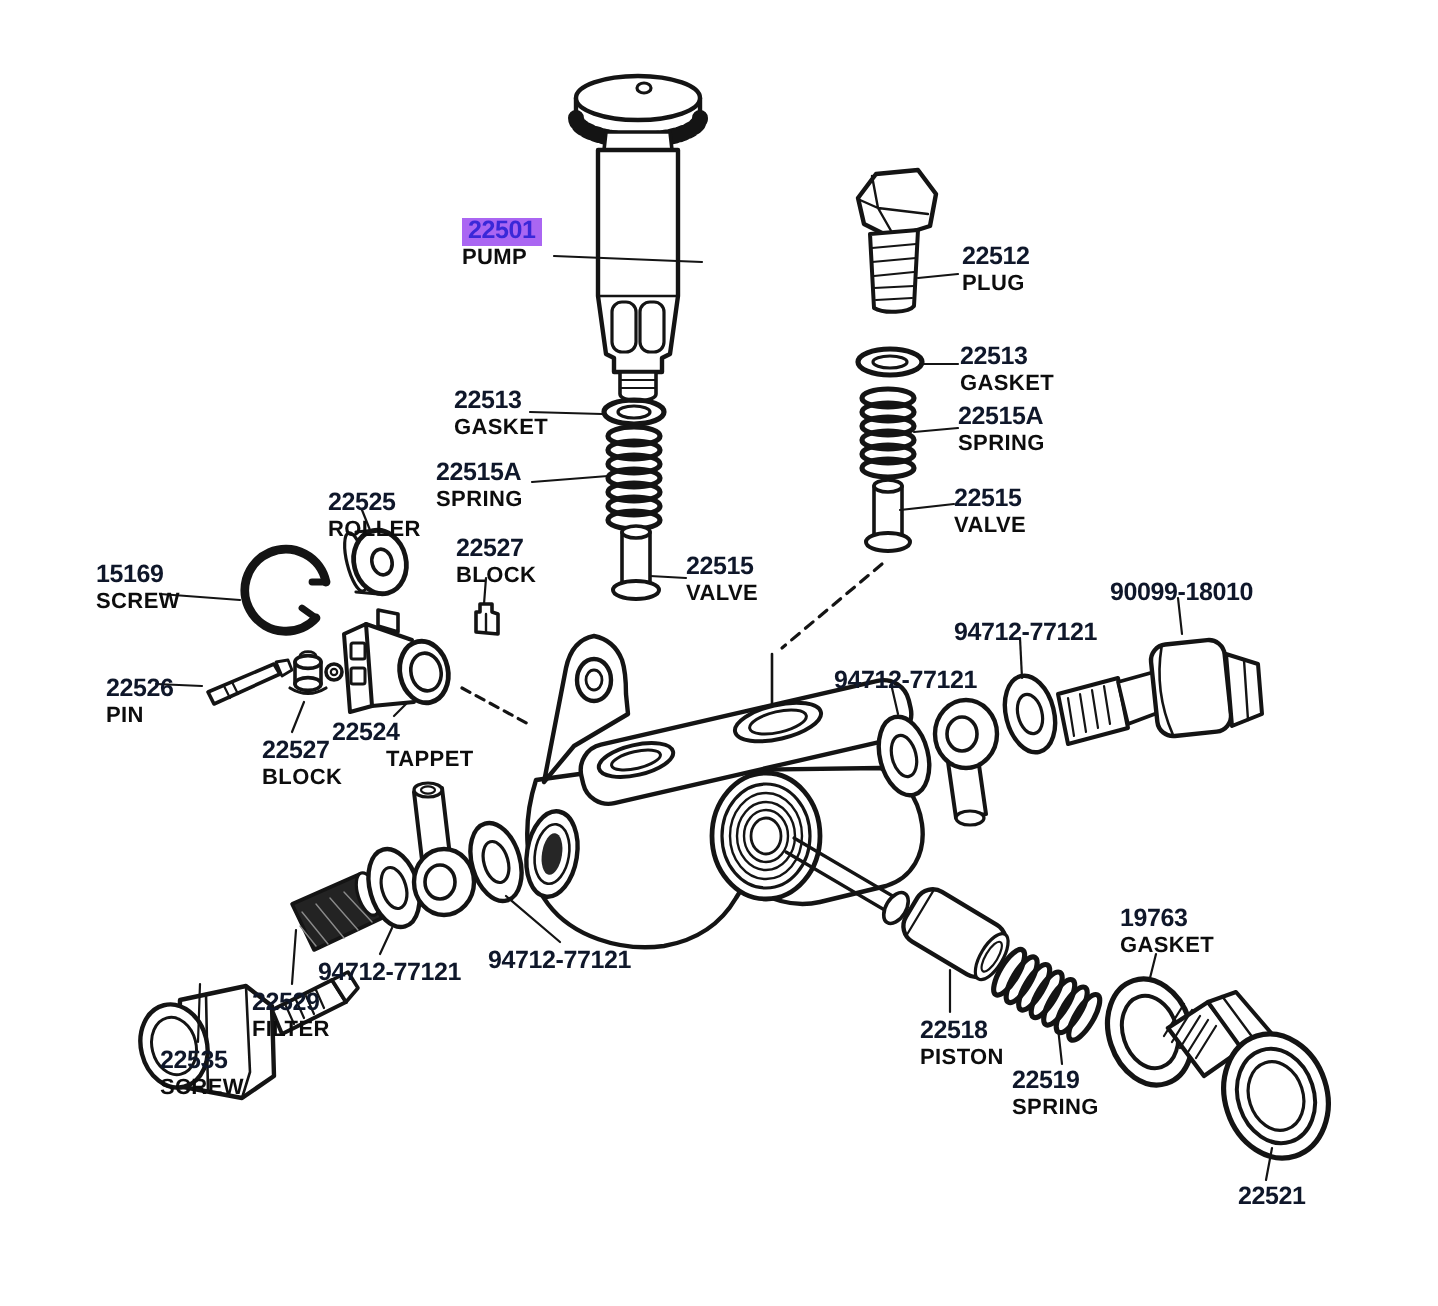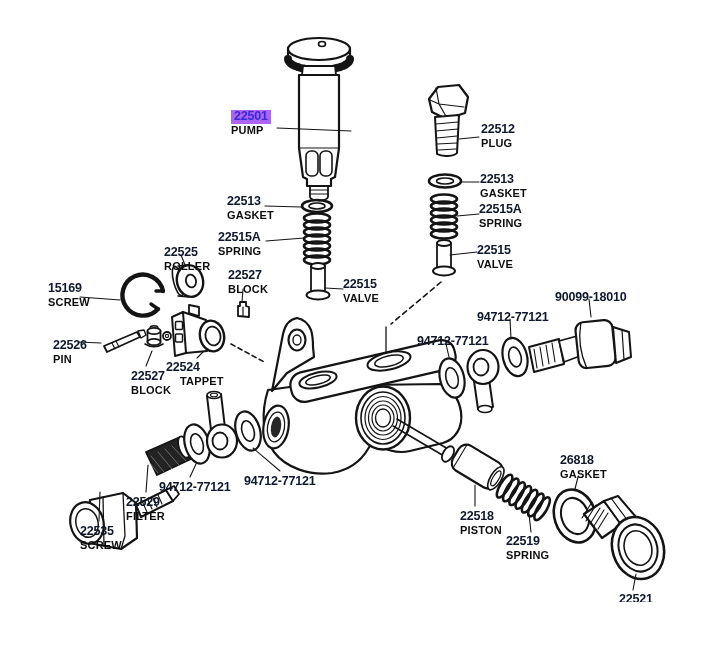--- a/index.html
+++ b/index.html
@@ -5,21 +5,21 @@
   html,body{margin:0;padding:0;background:#ffffff;}
   #stage{position:relative;width:719px;height:602px;background:#ffffff;overflow:hidden;
          font-family:"Liberation Sans",sans-serif;border-radius:22px;}
   #art{position:absolute;left:0;top:0;}
   .label{position:absolute;line-height:1.08;}
   .num{display:inline-block;font-weight:bold;font-size:12.5px;letter-spacing:-0.2px;
        color:#0f172a;white-space:nowrap;}
   .num.hl{background:#aa66f2;color:#3a28d8;padding:0 3px;}
   .cap{display:block;font-weight:bold;font-size:11px;letter-spacing:0.2px;
        color:#0d0d0d;white-space:nowrap;margin-top:1px;}
-  .cap.indent{margin-left:14px;}
+  .cap.indent{margin-left:27px;}
 </style>
 </head>
 <body>
 
 <div id="stage">
 
 <svg id="art" width="719" height="653" viewBox="0 0 719 653" stroke="#141414" fill="none" stroke-linecap="round" stroke-linejoin="round">
 
   <g>
     <path d="M441,282 L391,324" stroke-width="1.6" stroke-dasharray="5,4"></path>
@@ -354,21 +354,21 @@
   </div>
   <div class="label" style="left:460px;top:506px">
     <span class="num">22518</span>
     <span class="cap">PISTON</span>
   </div>
   <div class="label" style="left:506px;top:531px">
     <span class="num">22519</span>
     <span class="cap">SPRING</span>
   </div>
   <div class="label" style="left:560px;top:450px">
-    <span class="num">26818</span>
+    <span class="num">19763</span>
     <span class="cap">GASKET</span>
   </div>
   <div class="label" style="left:619px;top:589px">
     <span class="num">22521</span>
     <span class="cap">PLUG</span>
   </div>
 
 </div>
 
 </body></html>

